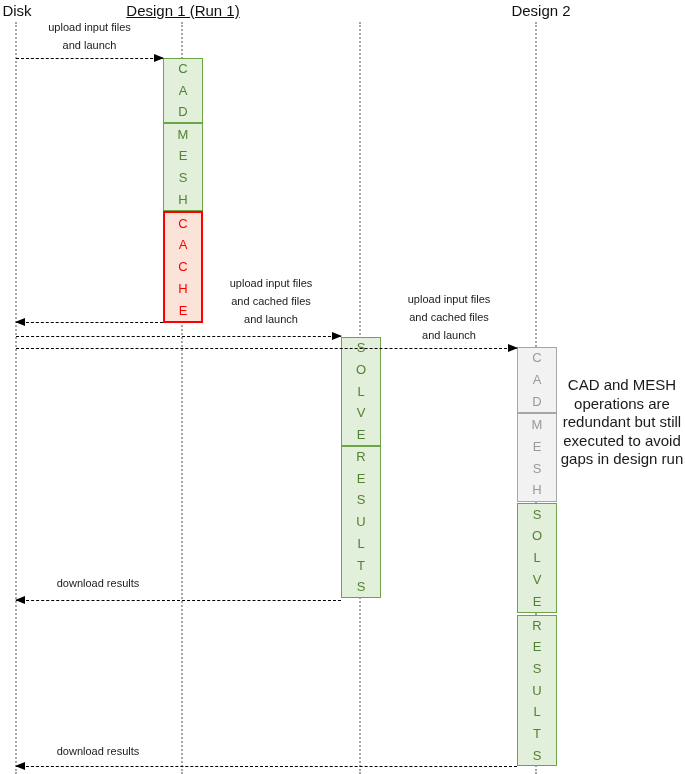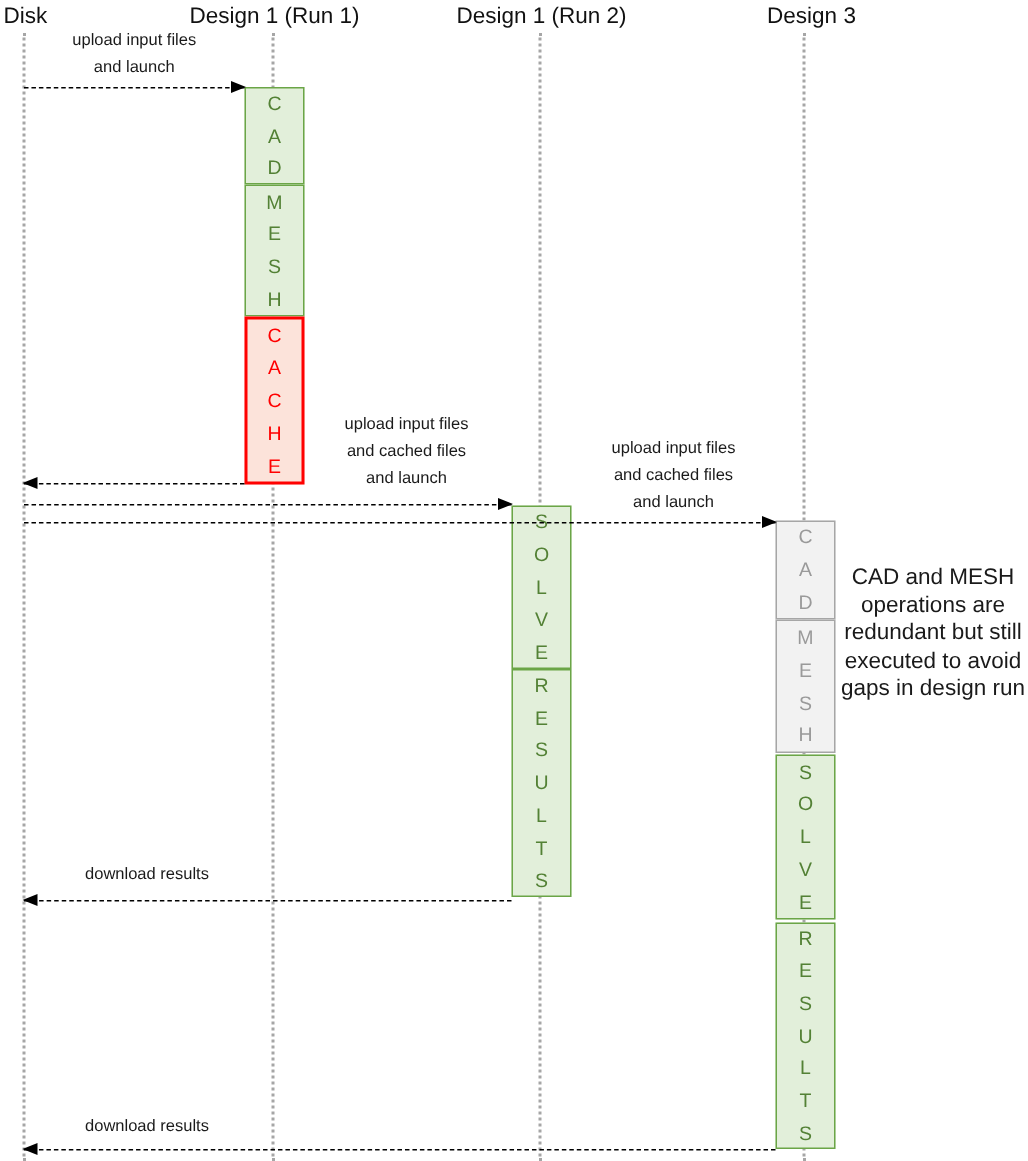--- a/index.html
+++ b/index.html
@@ -54,23 +54,22 @@
     position:absolute;font-size:15px;line-height:18.5px;text-align:center;
     white-space:pre-line;color:#1a1a1a;
   }
 </style>
 </head>
 <body>
 
 <div id="diagram">
 
   <div class="col-header" style="left:-63px;">Disk</div>
-  <div class="col-header" style="left:103px;">Design 1 (Run 1)</div>
-  <div class="col-header" style="left:281px;">Design 1 (Run 2)</div>
-  <div class="col-header" style="left:461px;">Design 3</div>
+  <div class="col-header" style="left:103px;text-decoration:underline;">Design 1 (Run 1)</div>
+  <div class="col-header" style="left:461px;">Design 2</div>
 
   <div class="lifeline" style="left:15px;"></div>
   <div class="lifeline" style="left:181px;"></div>
   <div class="lifeline" style="left:359px;"></div>
   <div class="lifeline" style="left:535px;"></div>
 
   <div class="abox green" style="left:163px;top:58px;height:65px;">
       <div class="vtext">
         <div>C</div>
         <div>A</div>

